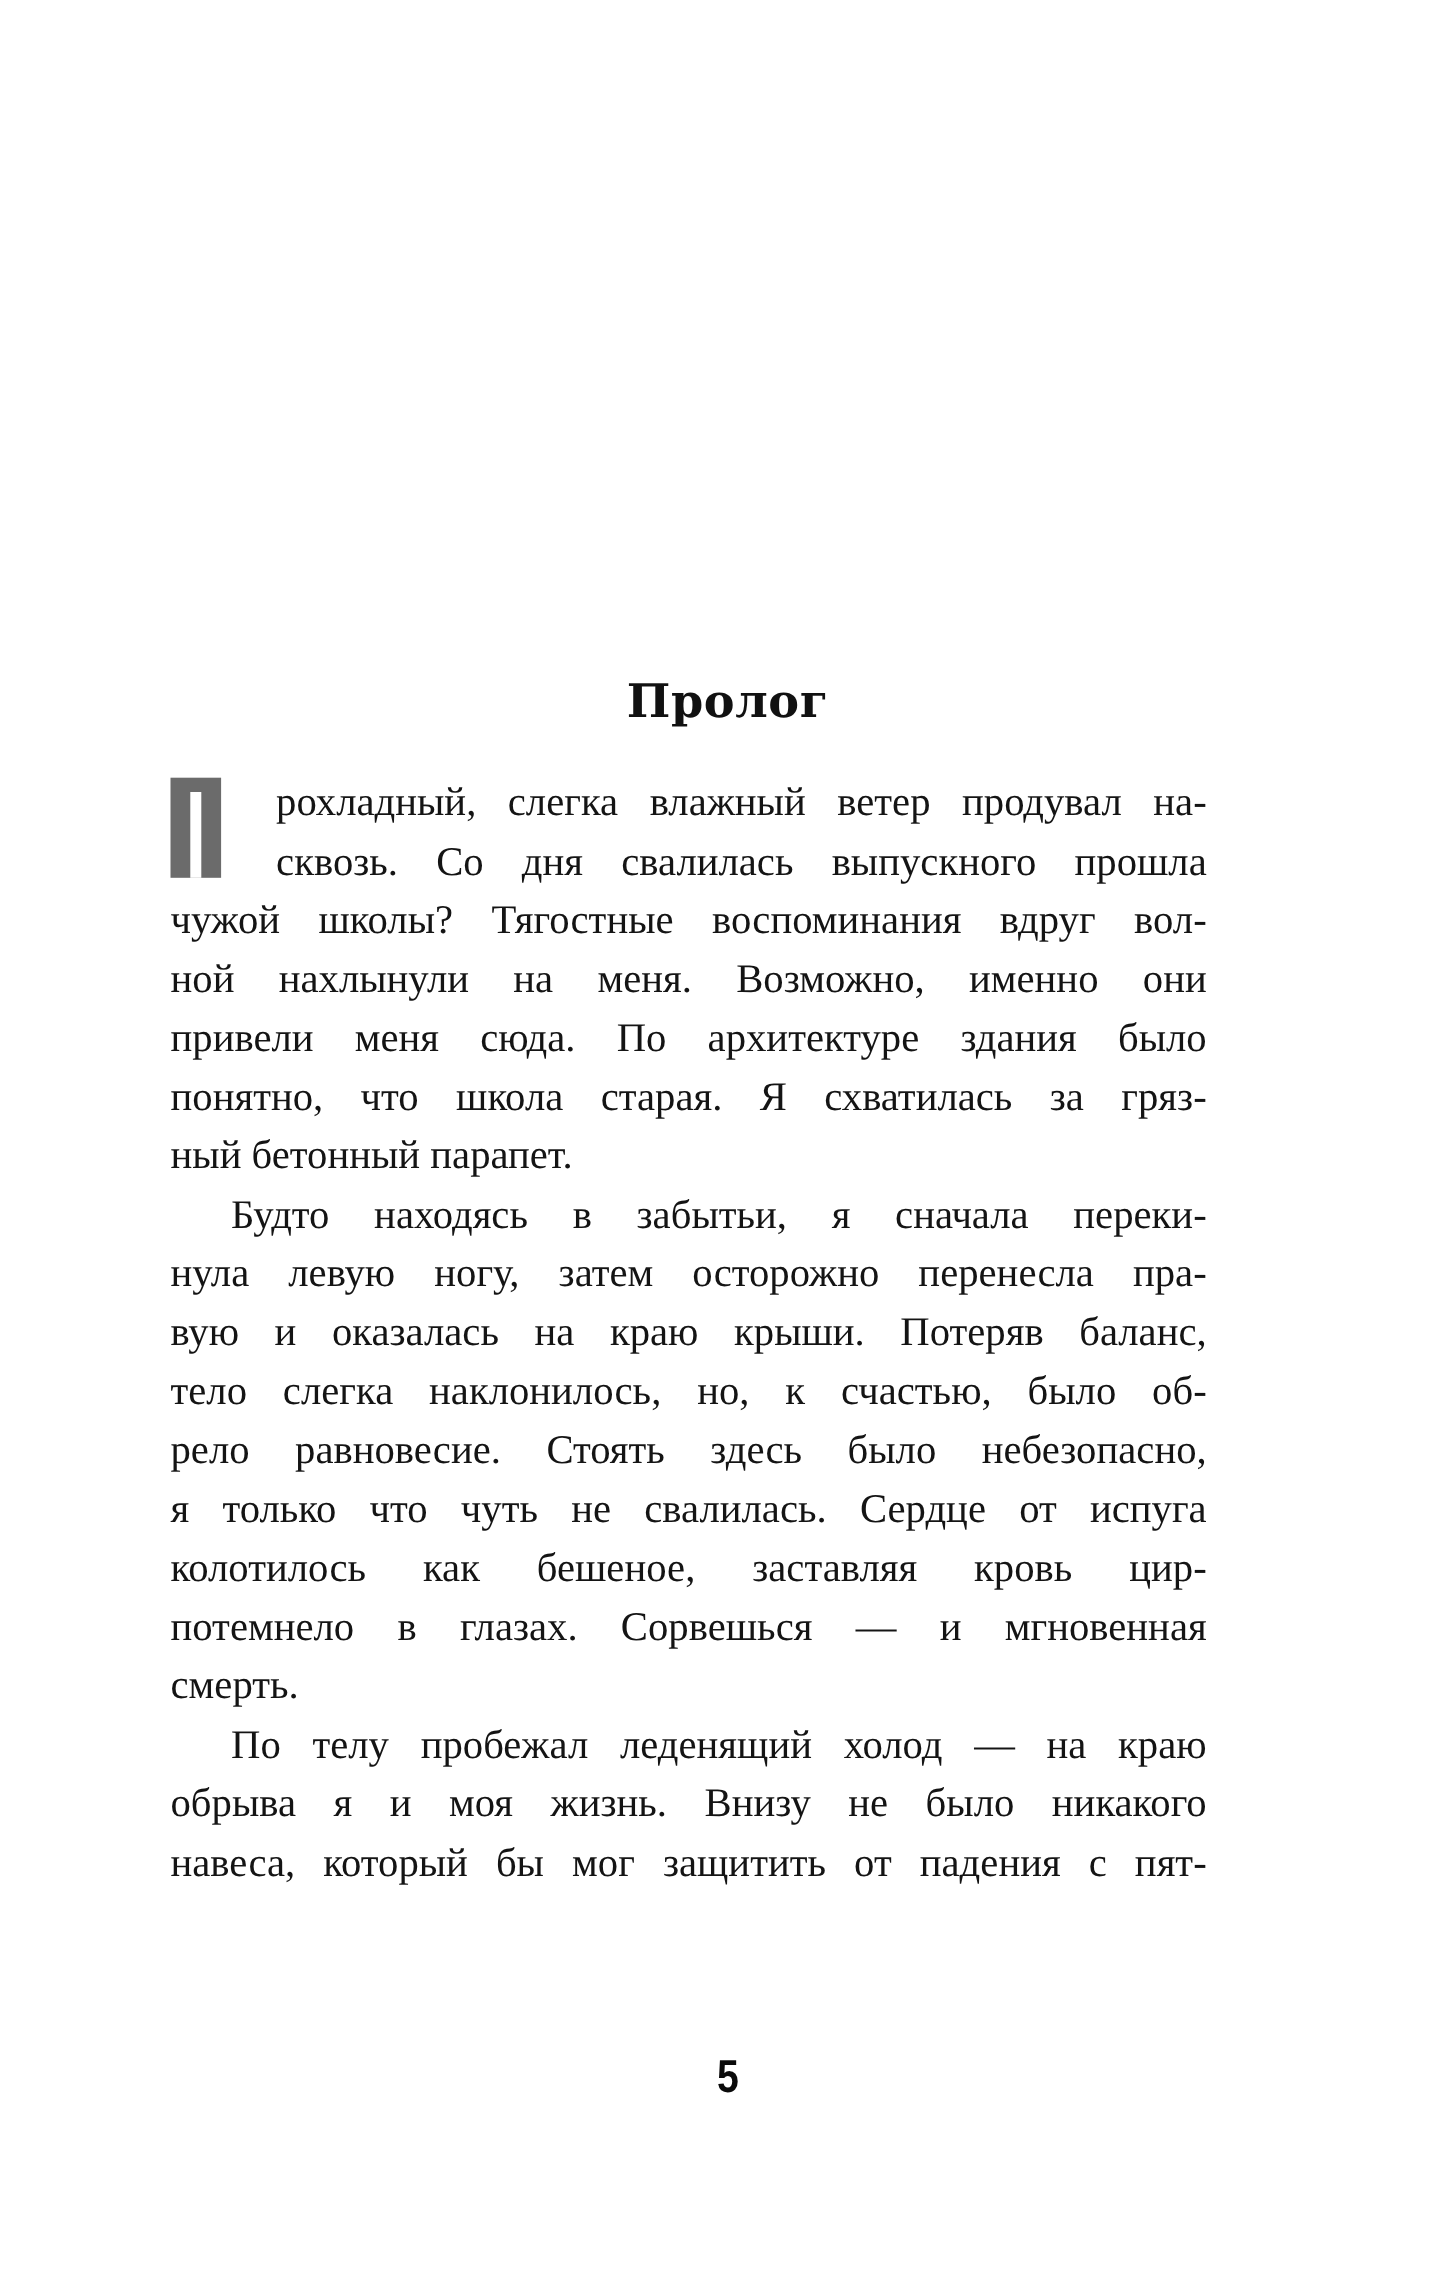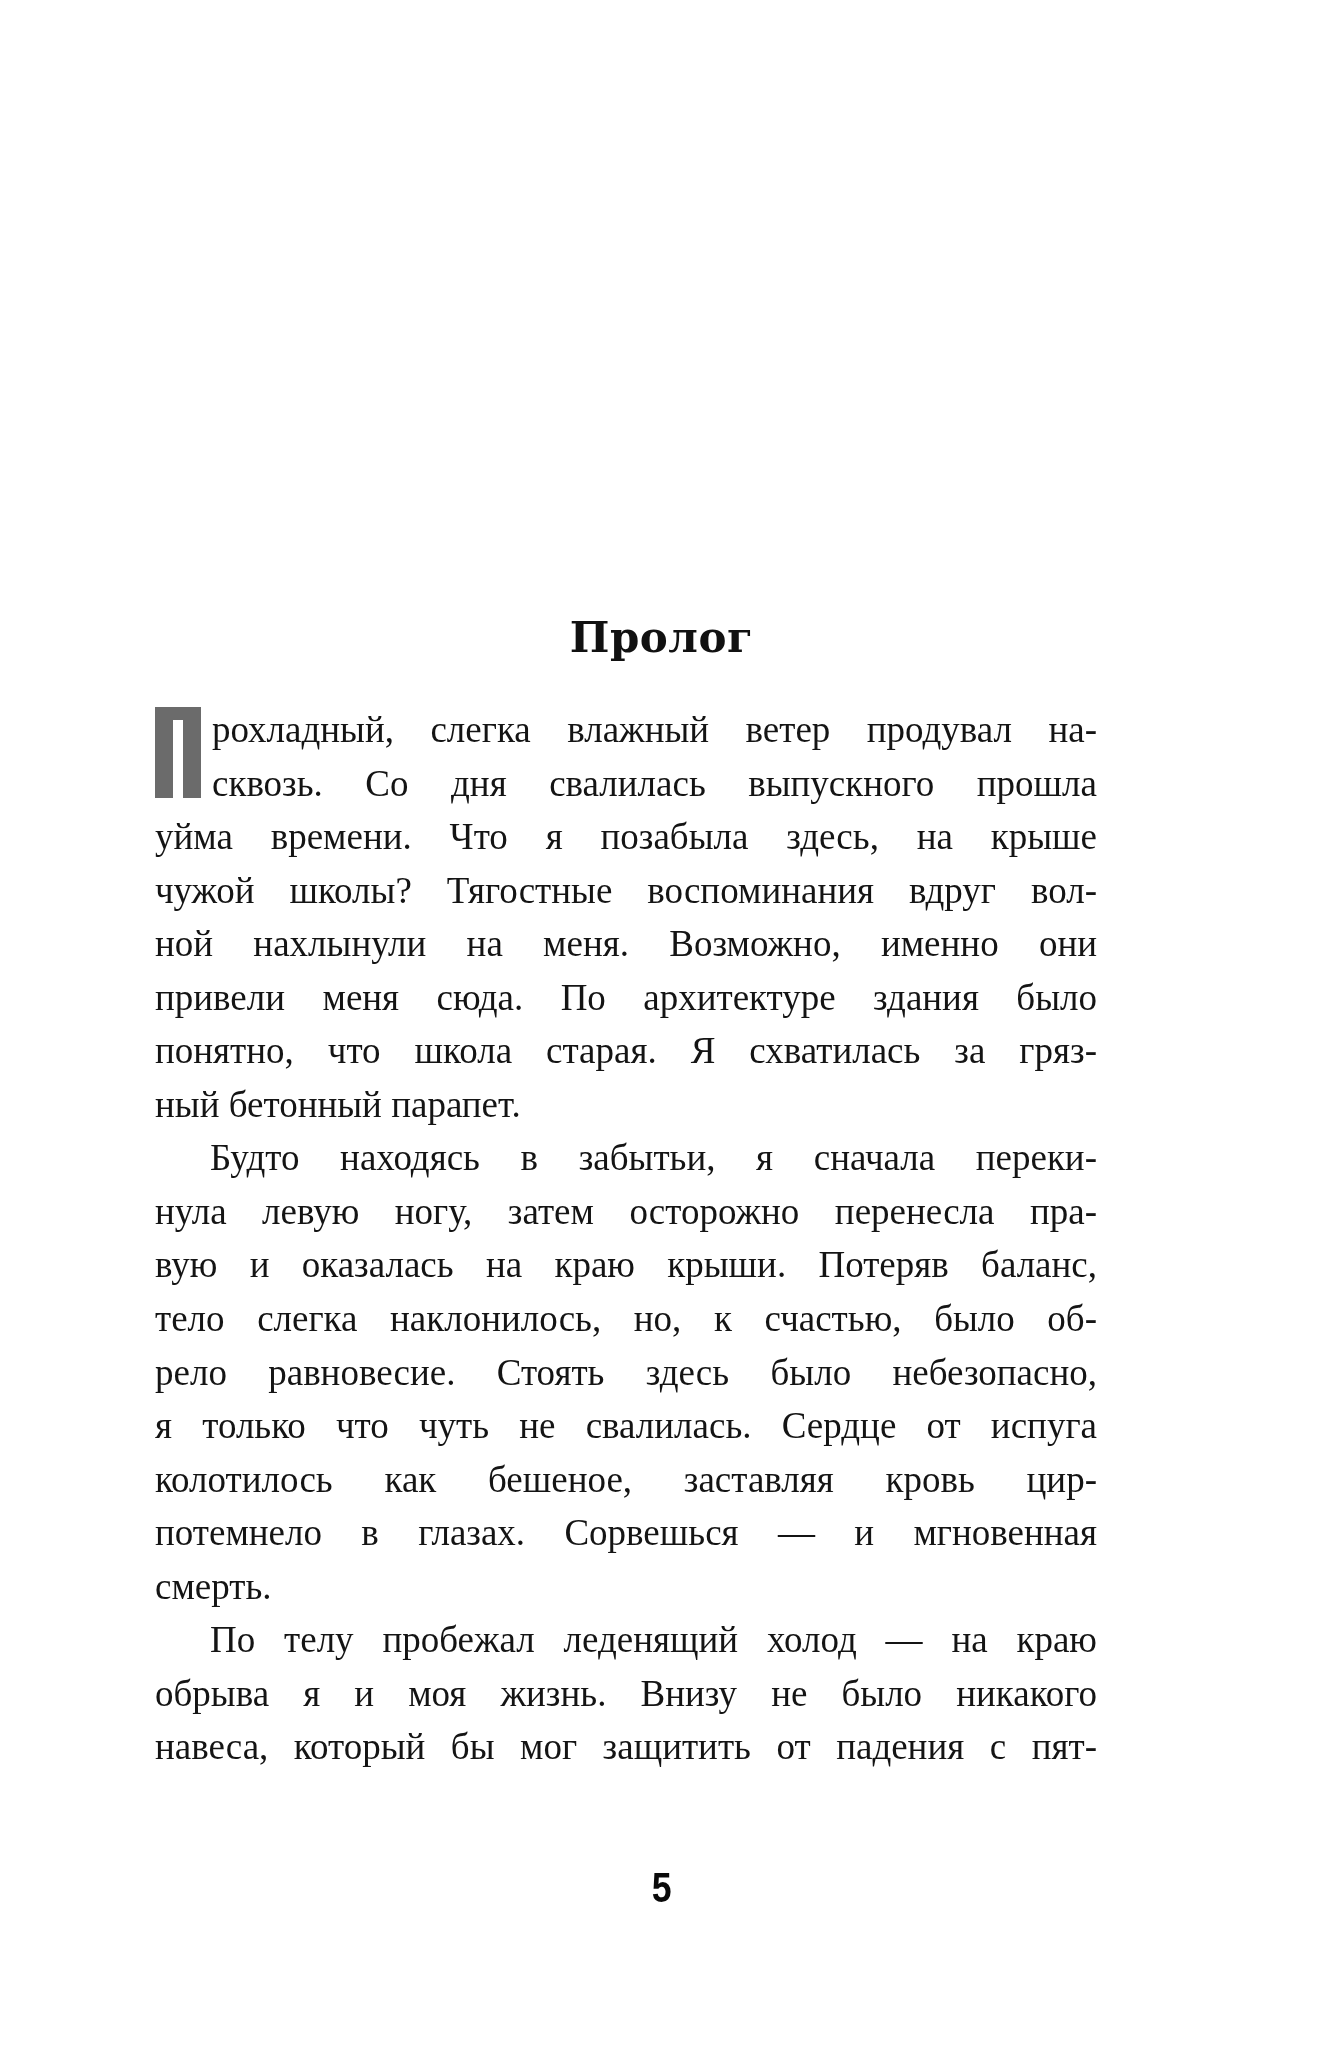--- a/index.html
+++ b/index.html
@@ -51,20 +51,21 @@
       text-align: justify;
       text-align-last: justify;
       overflow: visible;
     }
     .line.last {
       text-align: left;
       text-align-last: left;
     }
     .line.dropcap-line {
       padding-left: 57px;
+      margin-left: 39px;
     }
     .line.indent {
       padding-left: 55px;
     }
     .dropcap {
       position: absolute;
       left: 0;
       top: 4px;
       width: 46px;
       height: 91px;
@@ -113,21 +114,20 @@
   <div class="body-text">
 
     <div class="dropcap">
       <div class="dropcap-inner"></div>
       <span class="dropcap-letter">П</span>
     </div>
 
     <div>
       <span class="line dropcap-line">рохладный, слегка влажный ветер продувал на-</span>
       <span class="line dropcap-line">сквозь. Со дня свалилась выпускного прошла</span>
-      <span class="line">уйма времени. Что я позабыла здесь, на крыше</span>
       <span class="line">чужой школы? Тягостные воспоминания вдруг вол-</span>
       <span class="line">ной нахлынули на меня. Возможно, именно они</span>
       <span class="line">привели меня сюда. По архитектуре здания было</span>
       <span class="line">понятно, что школа старая. Я схватилась за гряз-</span>
       <span class="line last">ный бетонный парапет.</span>
     </div>
 
     <div>
       <span class="line indent">Будто находясь в забытьи, я сначала переки-</span>
       <span class="line">нула левую ногу, затем осторожно перенесла пра-</span>

